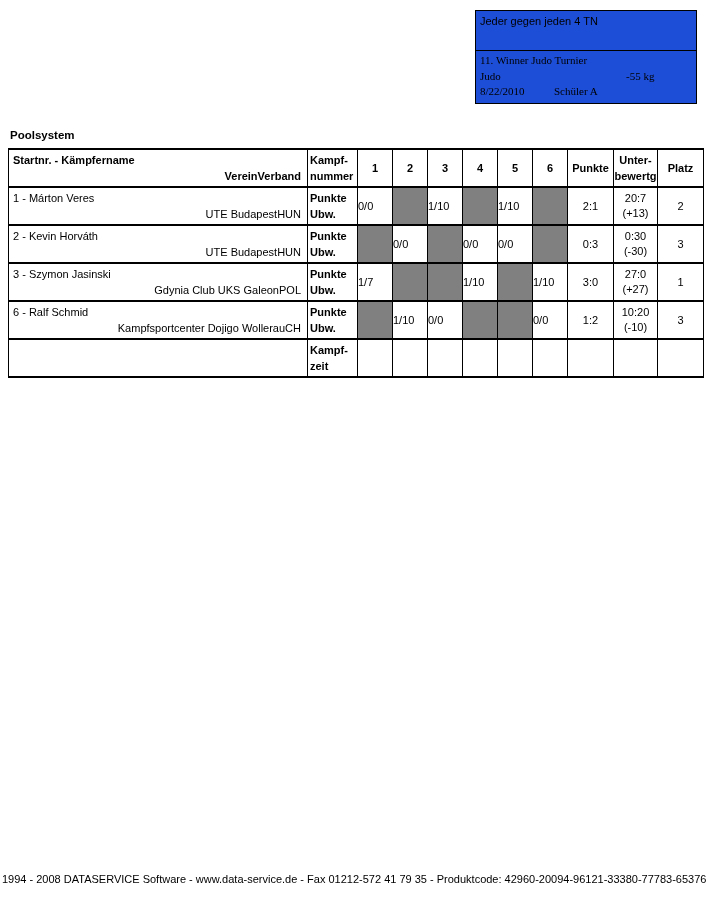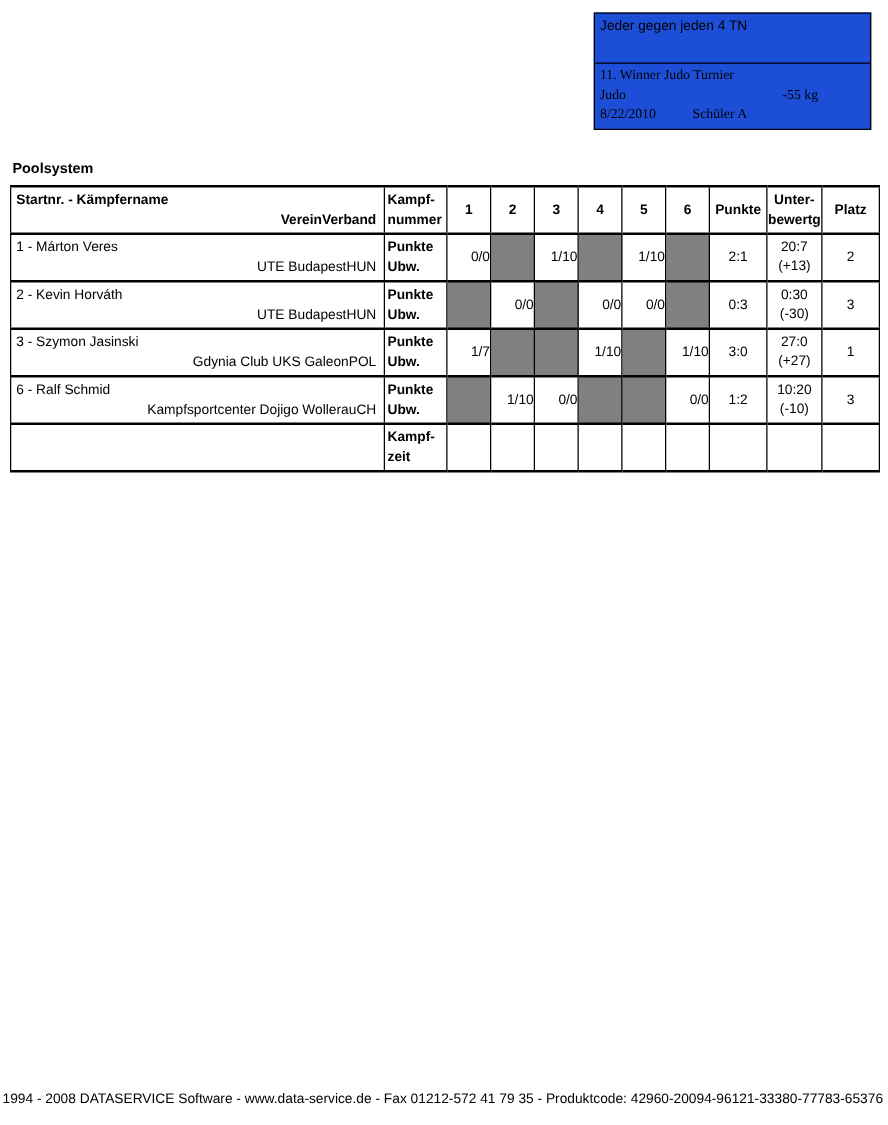--- a/index.html
+++ b/index.html
@@ -47,21 +47,21 @@
   tr.head-row td.name-cell { font-weight:bold; }
 
   td.label-cell { vertical-align:top; padding:1px 1px 1px 2px; font-weight:bold; }
   td.label-cell div { height:16px; line-height:16px; white-space:nowrap; }
 
   td.num-head { text-align:center; font-weight:bold; }
   td.punkte-head, td.platz-head { text-align:center; font-weight:bold; }
   td.ubw-head { text-align:center; font-weight:bold; padding:1px 0; }
   td.ubw-head div { height:16px; line-height:16px; white-space:nowrap; }
 
-  td.result-cell { text-align:right; }
+  td.result-cell { text-align:left; }
   td.center-cell { text-align:center; }
   td.ubw-cell { text-align:center; padding:1px 0; }
   td.ubw-cell div { height:15px; line-height:15px; }
 
   td.ghost { border:none; background:transparent; }
 
   
   .footer {
     position:absolute; left:2px; top:873px;
     font-size:11px; white-space:nowrap;

